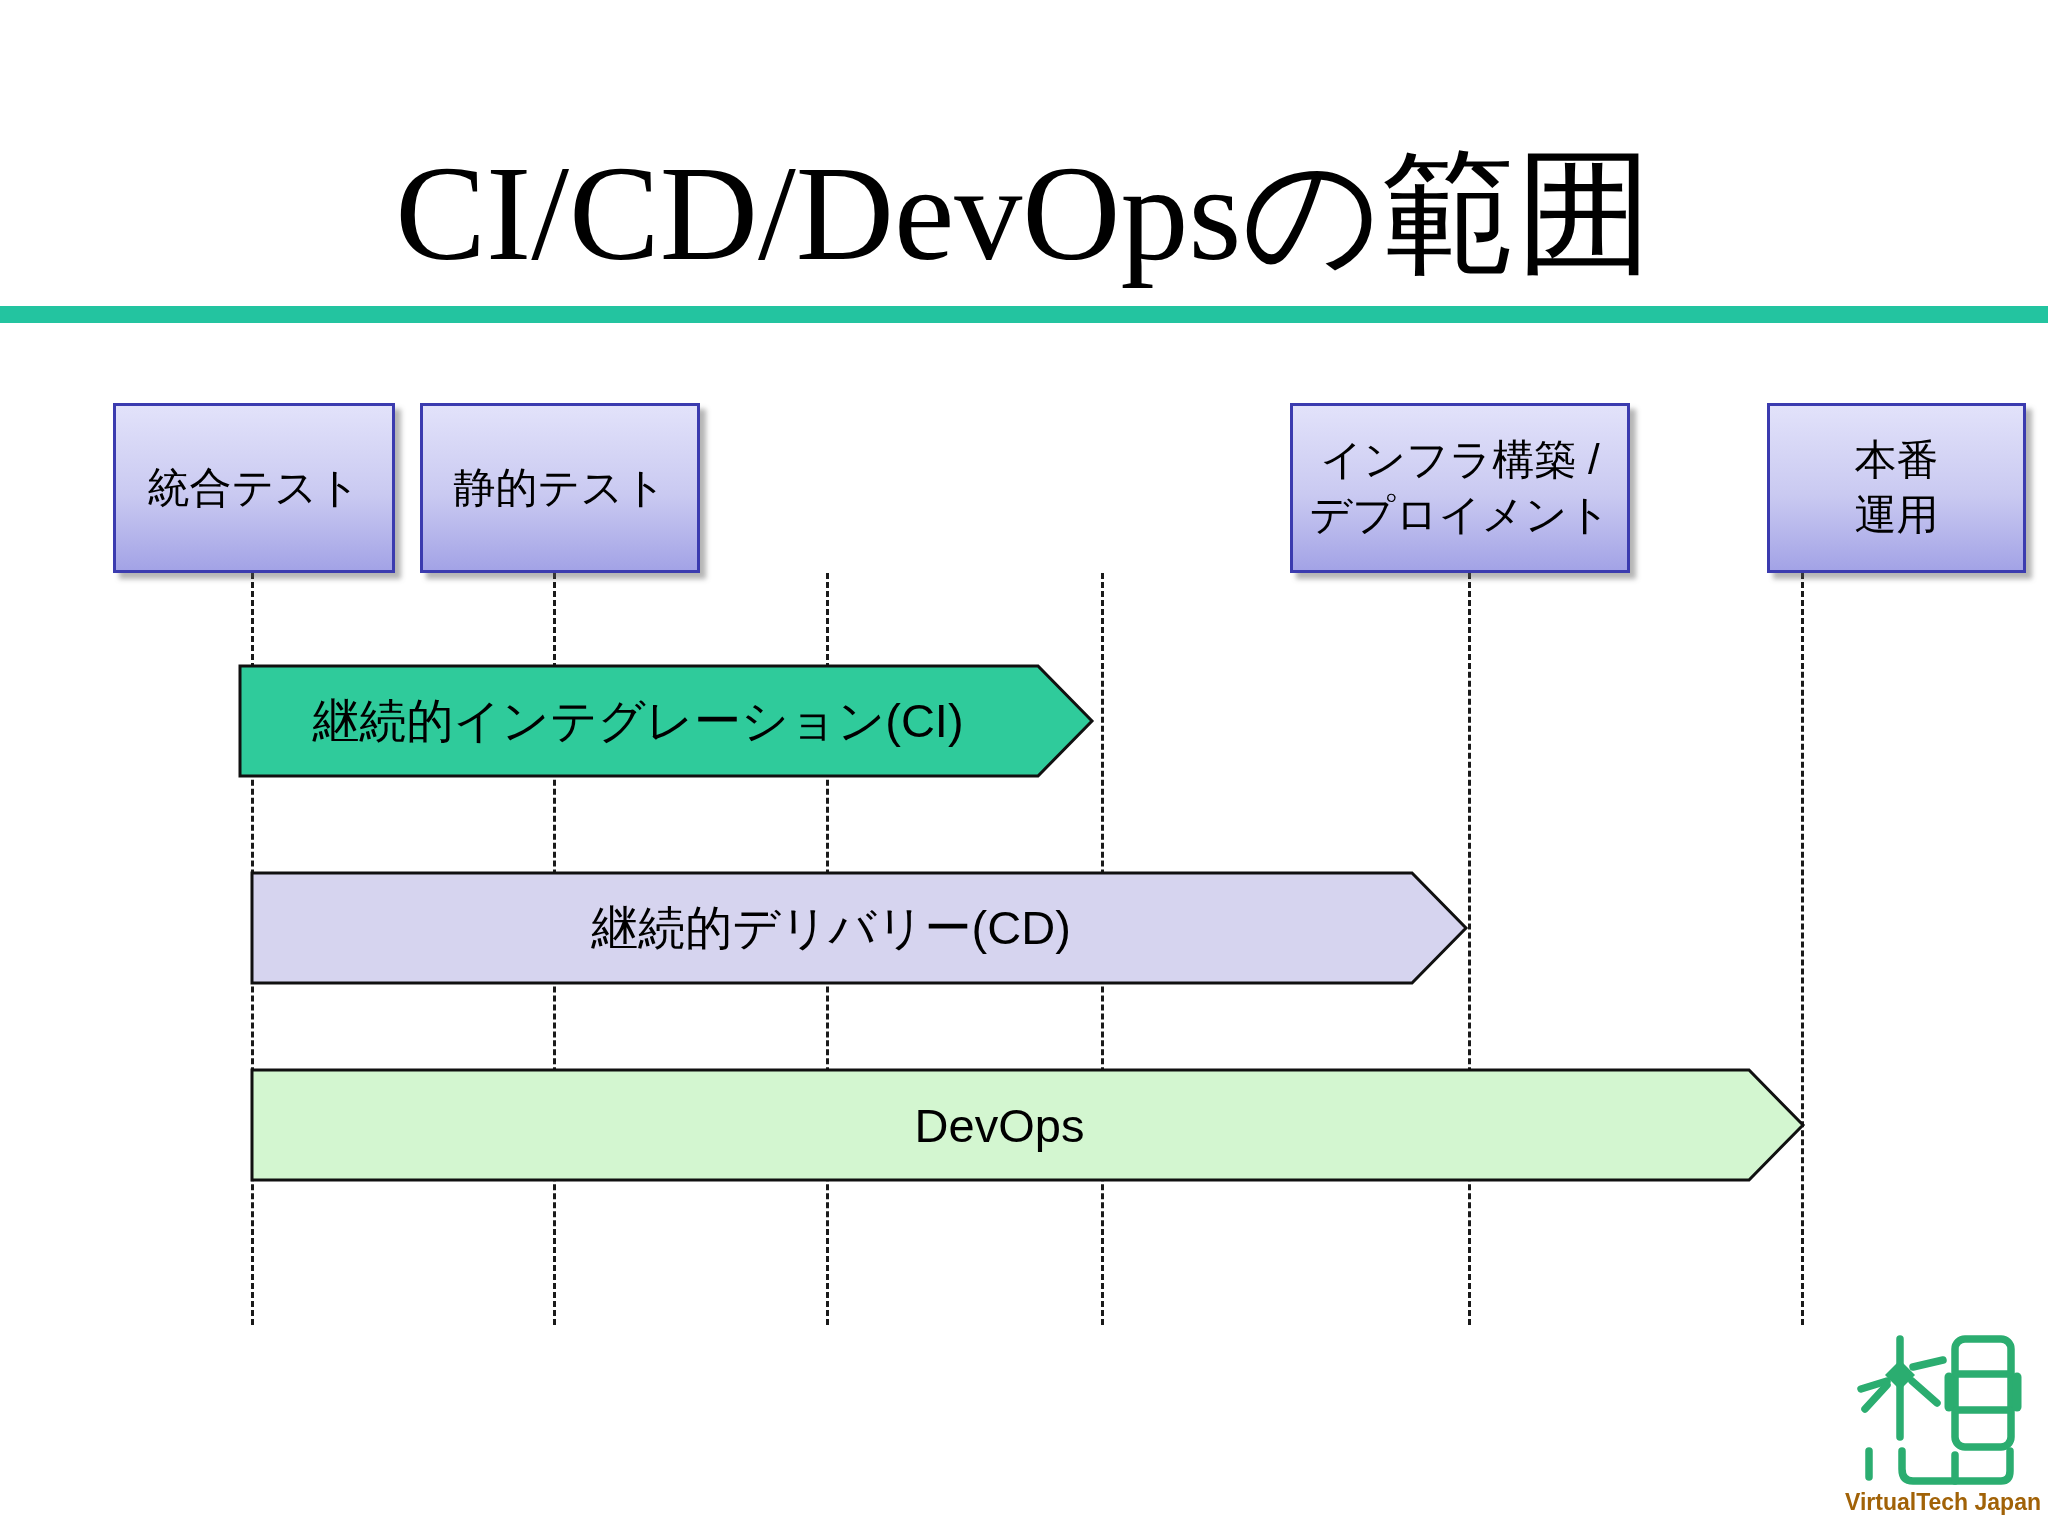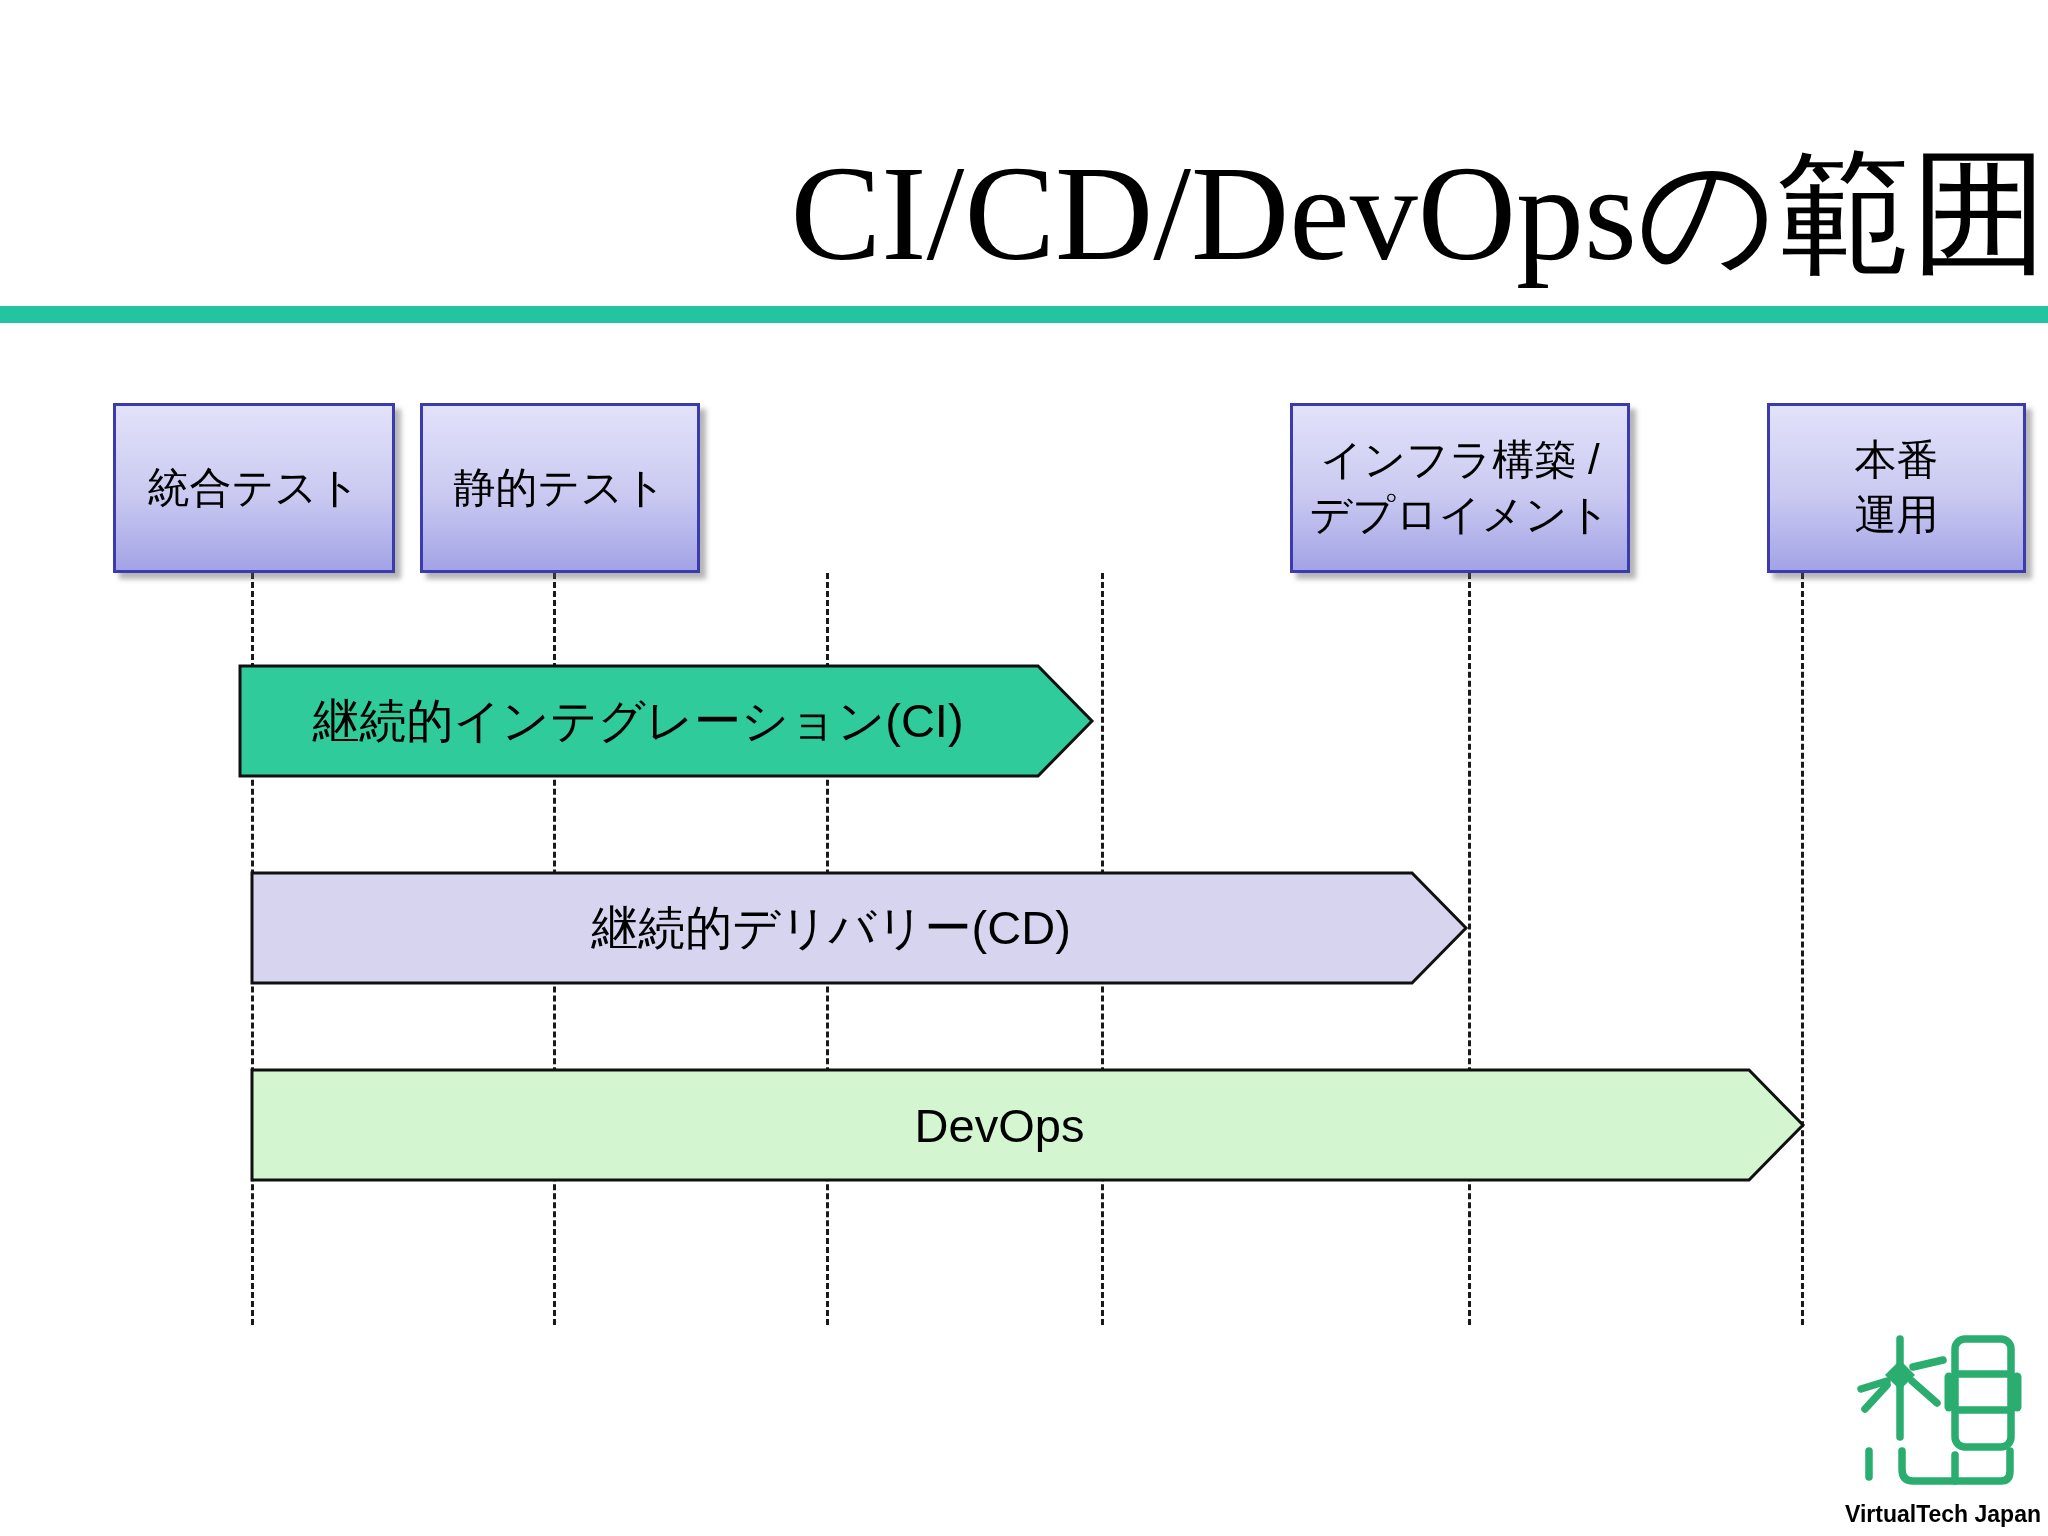--- a/index.html
+++ b/index.html
@@ -2,21 +2,21 @@
 <html><head>
 <meta charset="utf-8">
 <style>
   html,body{margin:0;padding:0;background:#ffffff;}
   .slide{
     position:relative;width:2048px;height:1536px;background:#ffffff;overflow:hidden;
     font-family:"Liberation Sans","DejaVu Sans",sans-serif;color:#000;
   }
   .title{
     position:absolute;top:145px;left:0;width:2048px;margin:0;
-    text-align:right;font-family:"Liberation Serif","DejaVu Serif",serif;
+    text-align:center;font-family:"Liberation Serif","DejaVu Serif",serif;
     font-weight:400;font-size:136px;line-height:1;color:#000;
   }
   .divider{
     position:absolute;top:306px;left:0;width:2048px;height:17px;background:#23C4A0;
   }
   .stage{
     position:absolute;top:403px;height:170px;z-index:3;
     border:3px solid #3B3BAF;box-sizing:border-box;
     background:linear-gradient(to bottom,#E2E2FA 0%,#C9C9F1 55%,#A3A3E6 100%);
     box-shadow:6px 6px 5px rgba(90,90,90,0.45);
@@ -30,21 +30,21 @@
   .arrow{position:absolute;z-index:2;}
   .arrow svg{position:absolute;left:0;top:0;display:block;}
   .arrow-label{
     position:absolute;left:0;top:0;height:114px;
     display:flex;align-items:center;justify-content:center;
     font-size:47px;white-space:nowrap;
   }
   .logo{position:absolute;left:1845px;top:1333px;width:180px;text-align:center;z-index:2;}
   .logo svg{display:block;margin:0 auto;}
   .logo-text{
-    margin-top:16px;font-size:23px;font-weight:700;color:#000000;
+    margin-top:4px;font-size:23px;font-weight:700;color:#a16207;
     font-family:"Liberation Sans","DejaVu Sans",sans-serif;white-space:nowrap;
   }
 </style>
 </head>
 <body>
 
 <div class="slide">
 
   <h1 class="title">CI/CD/DevOpsの範囲</h1>
 

